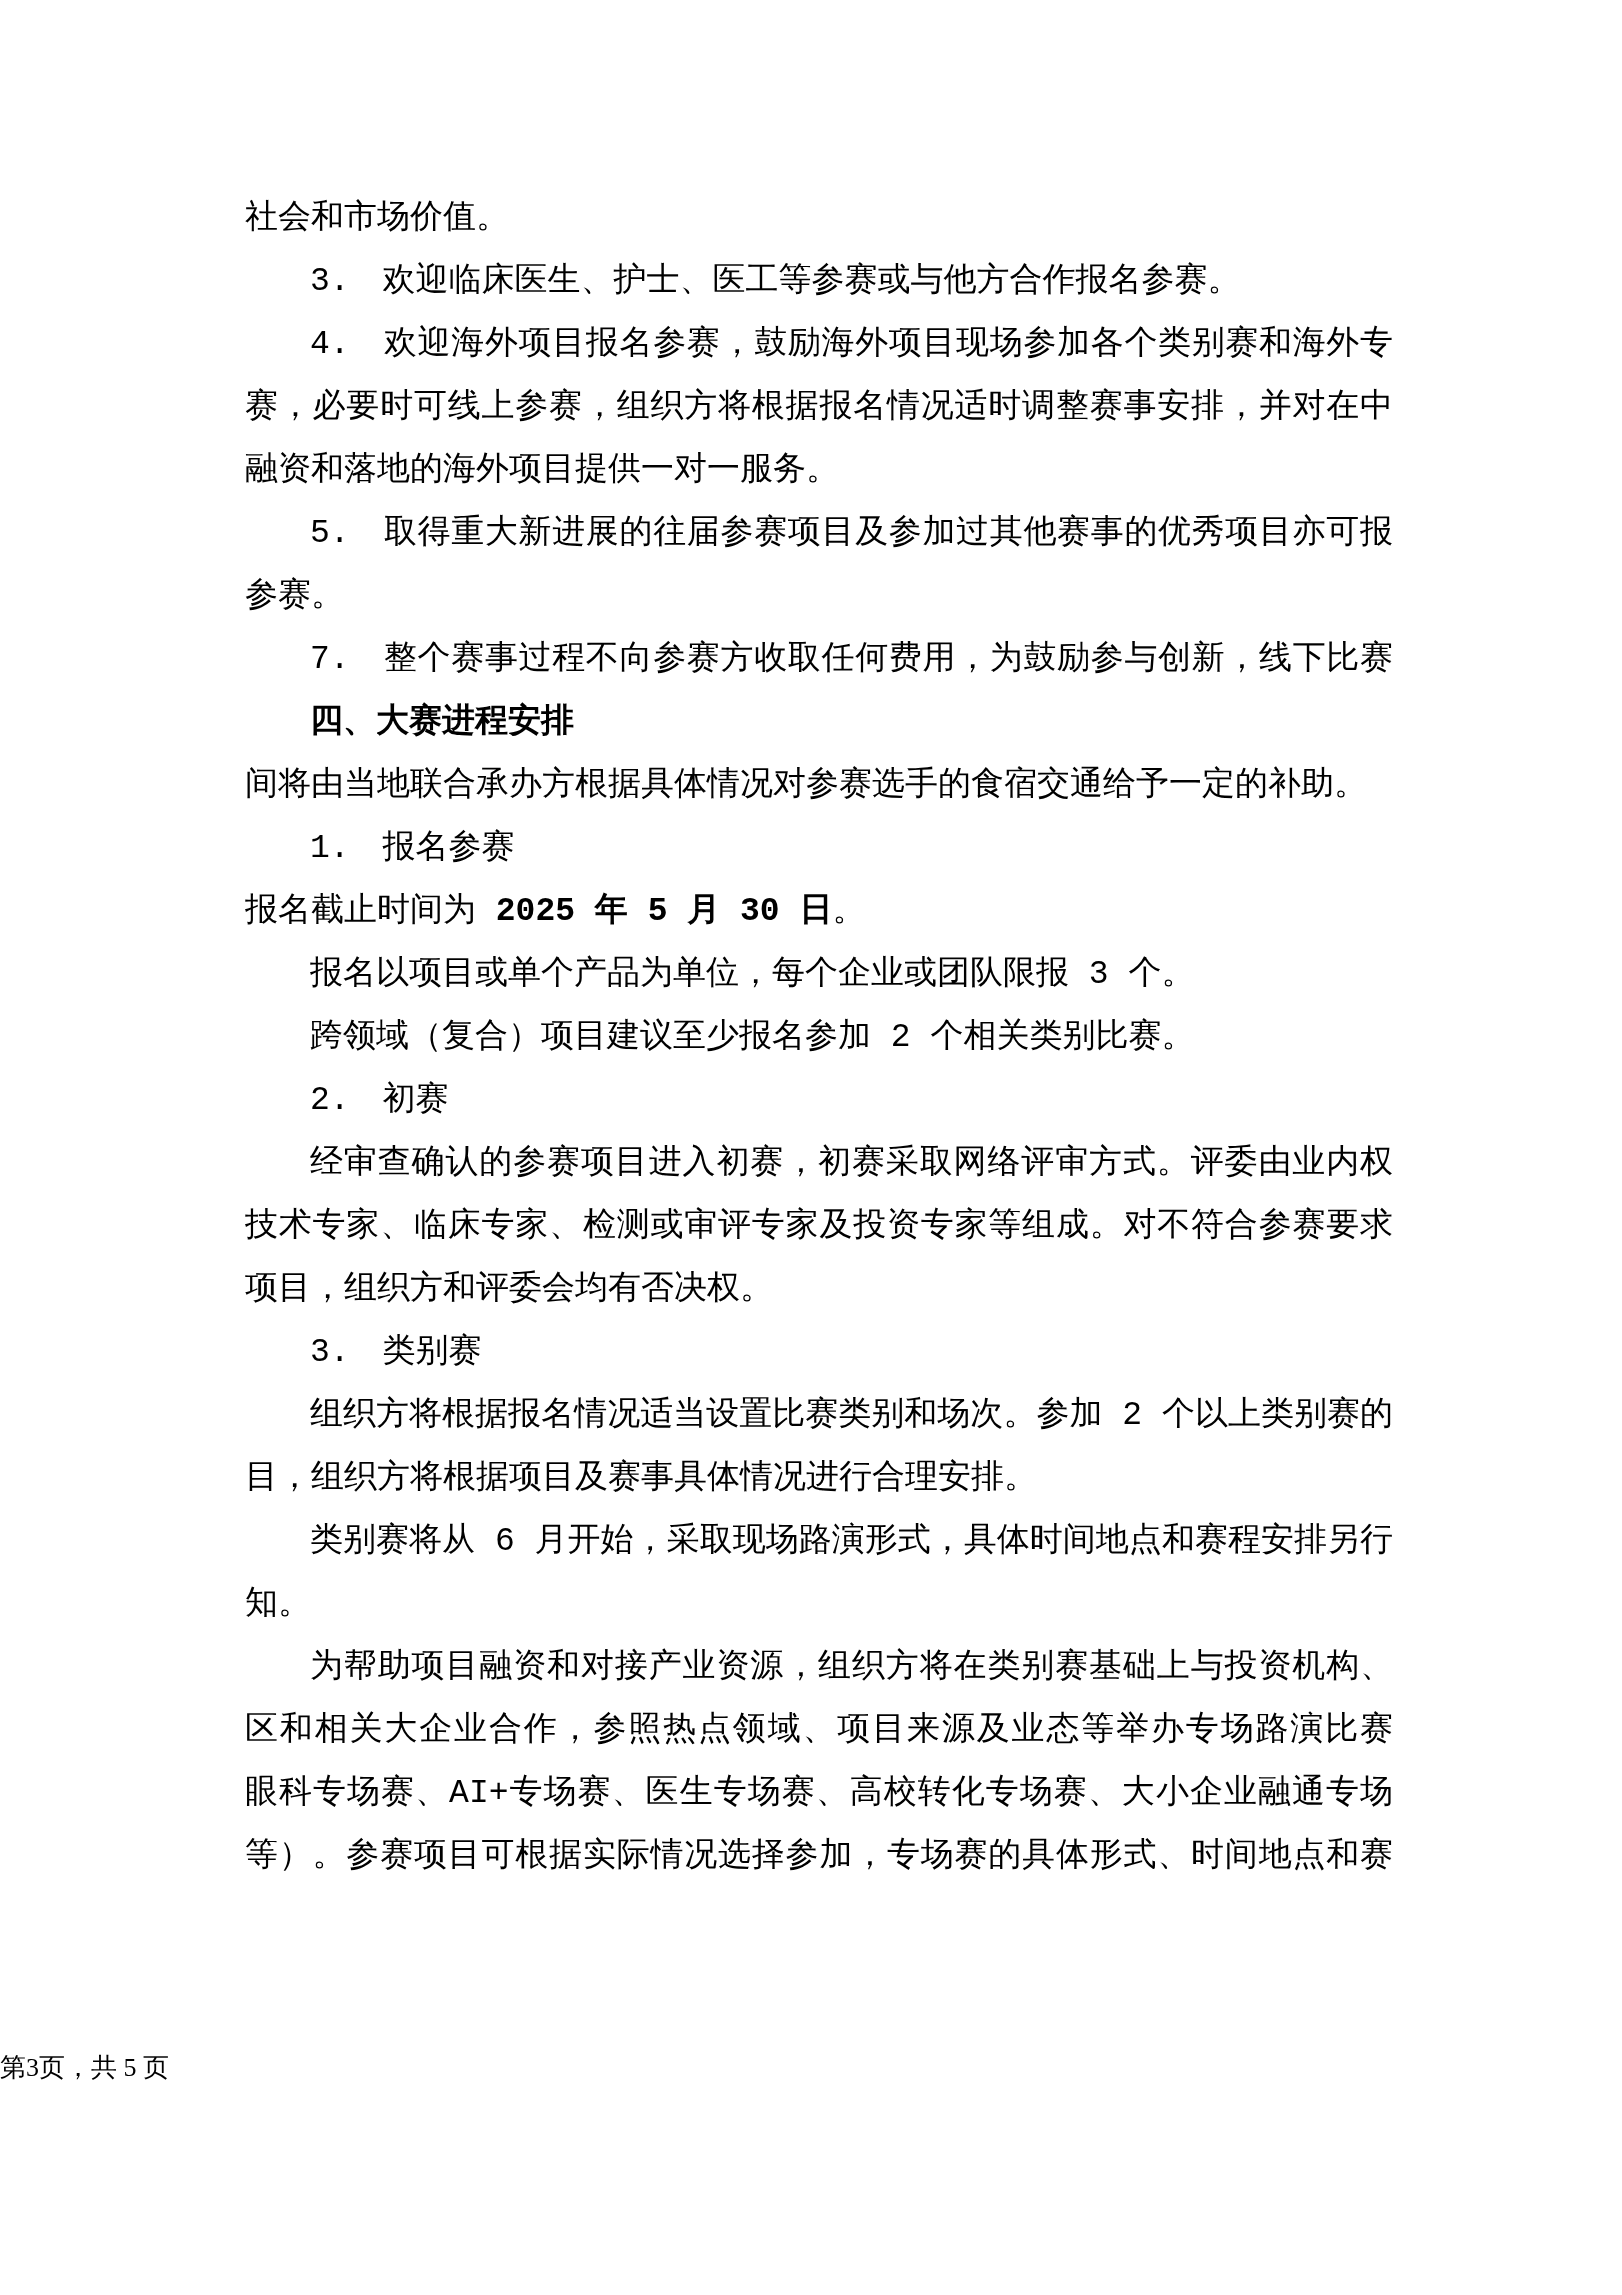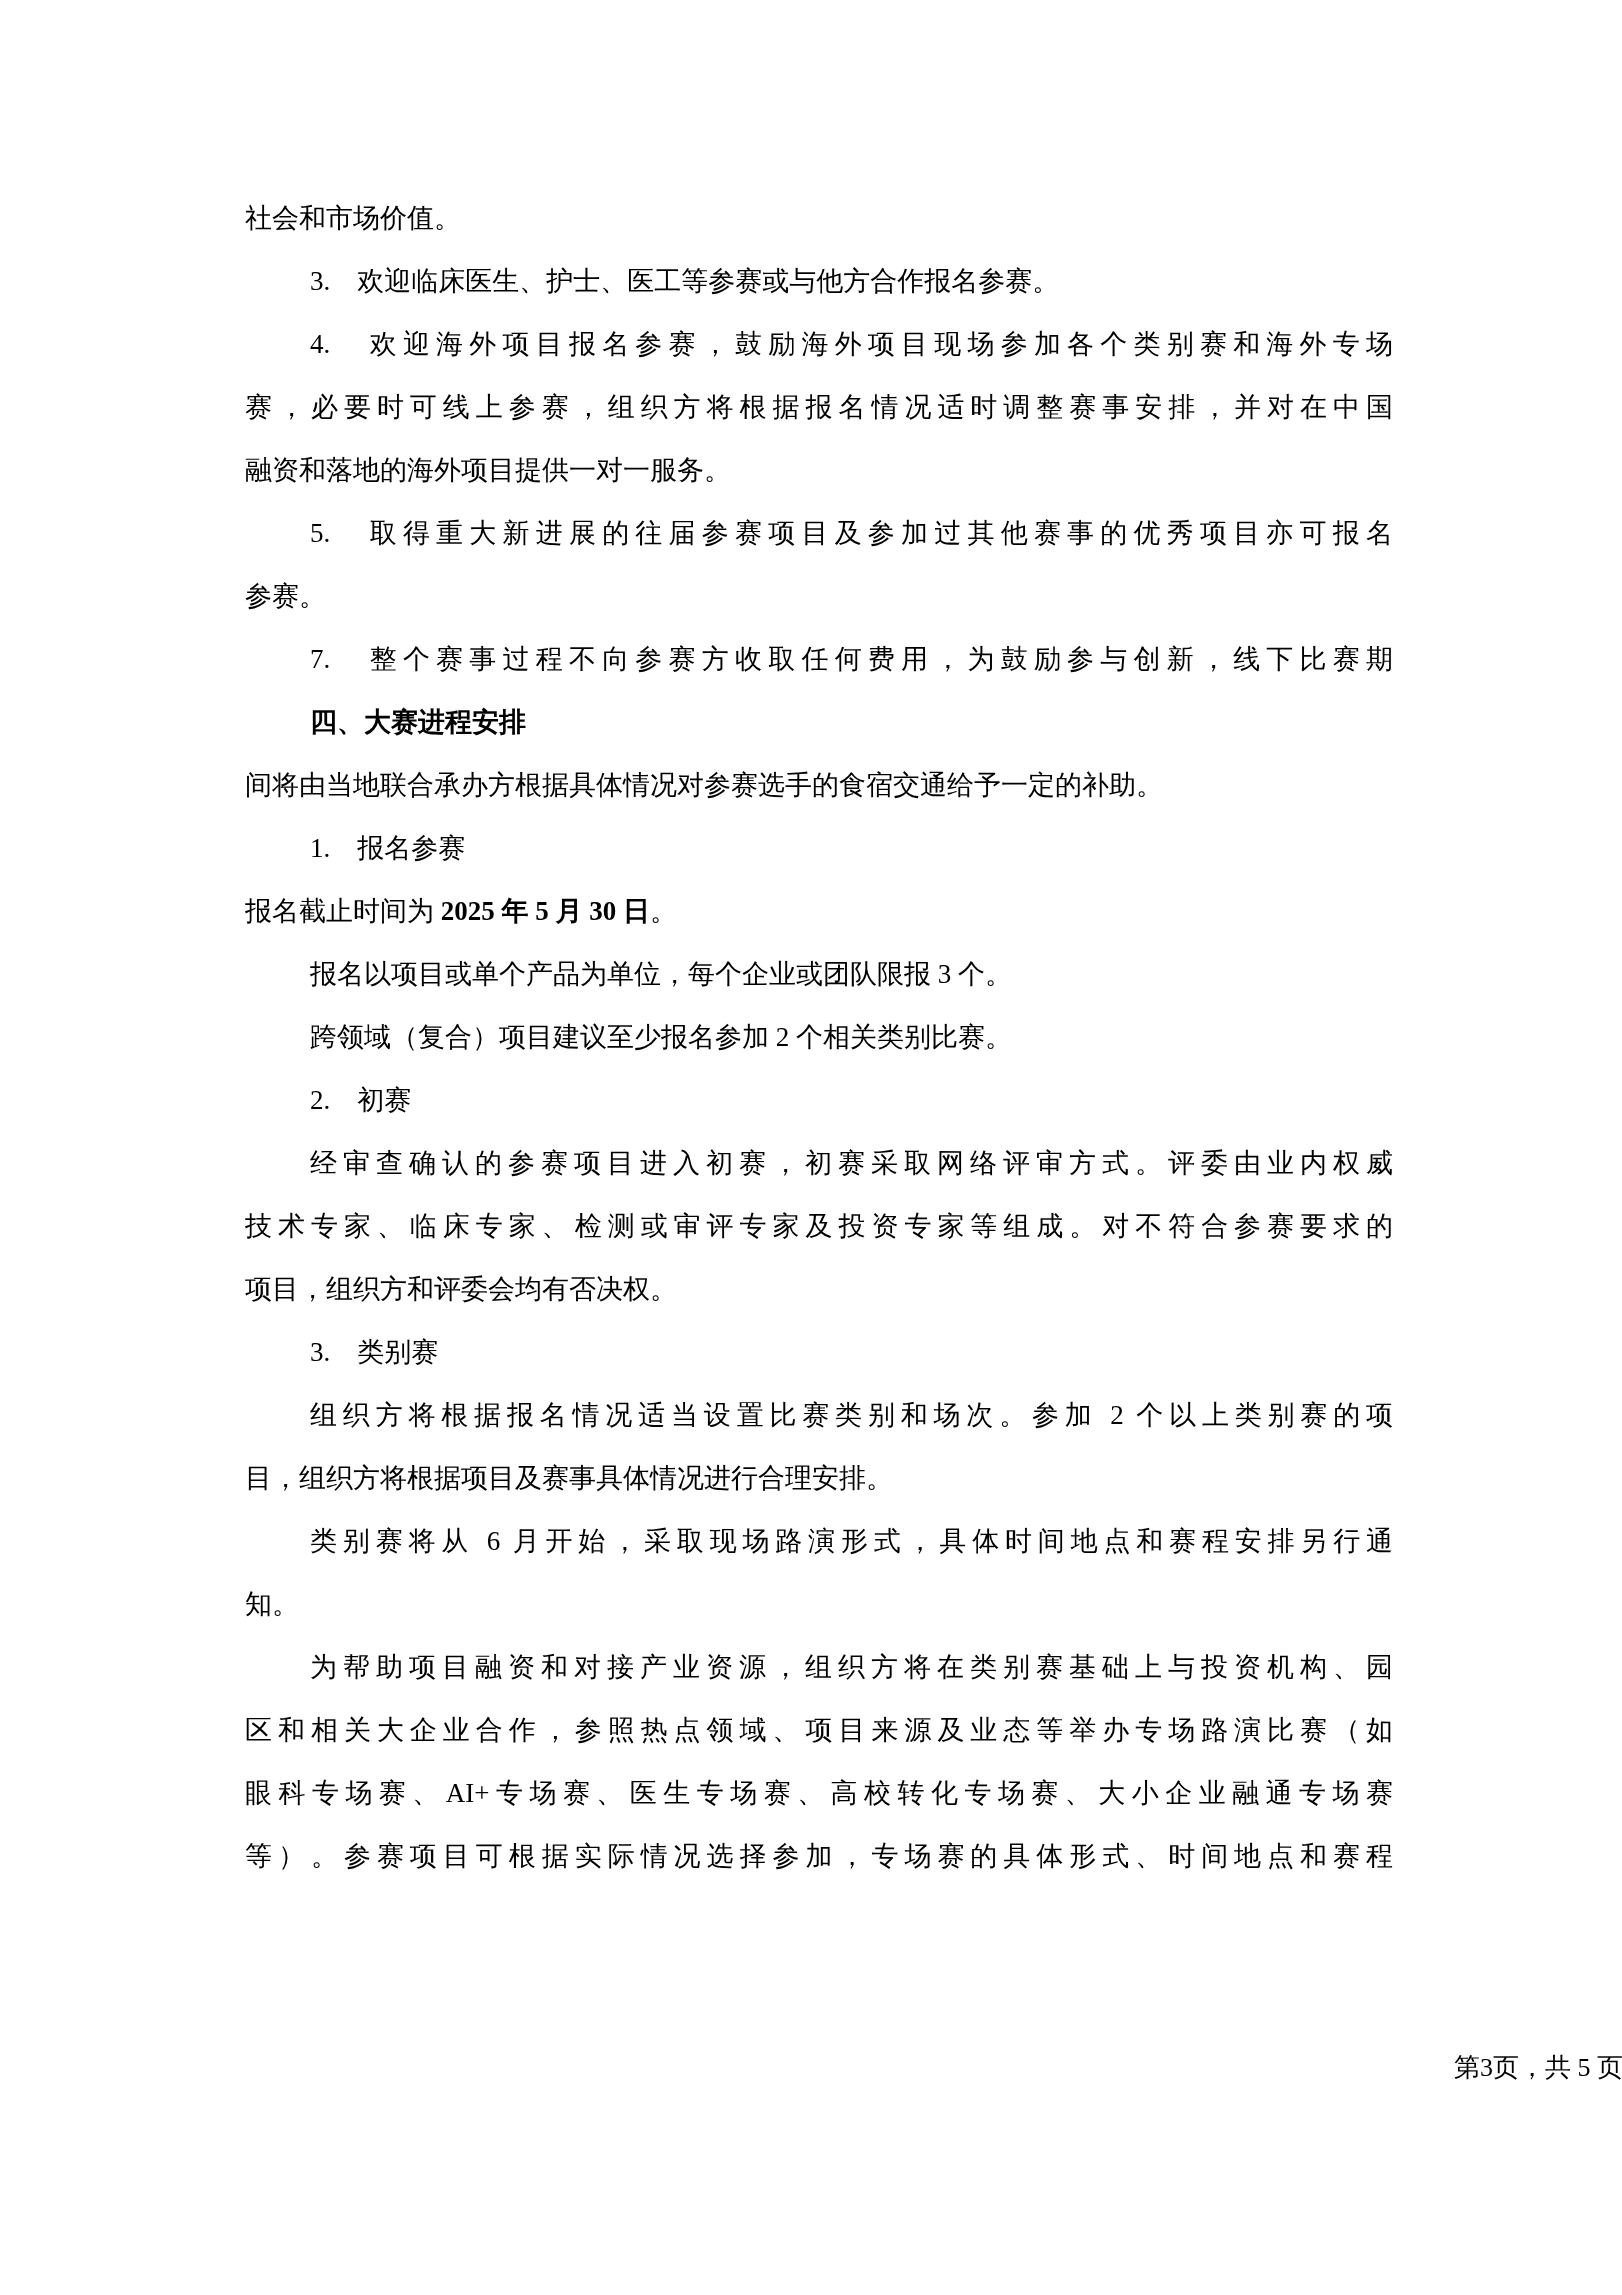--- a/index.html
+++ b/index.html
@@ -18,37 +18,38 @@
   }
   .content {
     position: absolute;
     left: 245px;
     top: 187px;
     width: 1148px;
   }
   .ln {
     height: 63px;
     line-height: 63px;
-    font-size: 27px;
+    font-size: 33px;
     text-align: left;
     overflow: hidden;
+    font-family: Liberation Mono, monospace;
   }
   .in2 { text-indent: 65px; }
   .fill {
     text-align: justify;
     text-align-last: justify;
   }
   .bold { font-weight: bold; }
   .b { font-weight: bold; text-align: right; }
   .footer {
     position: absolute;
     left: 0;
     top: 2047px;
     width: 1623px;
-    text-align: right;
+    text-align: left;
     font-size: 26px;
     line-height: 42px;
   }
 </style>
 </head>
 <body>
 
 <div class="page">
   <div class="content">
     <div class="ln">社会和市场价值。</div>

